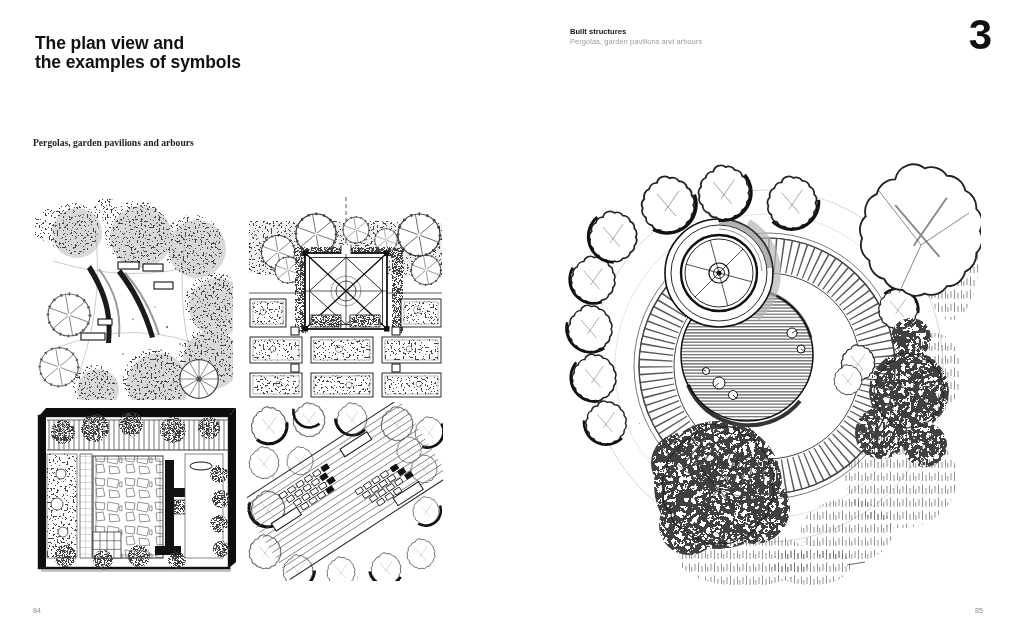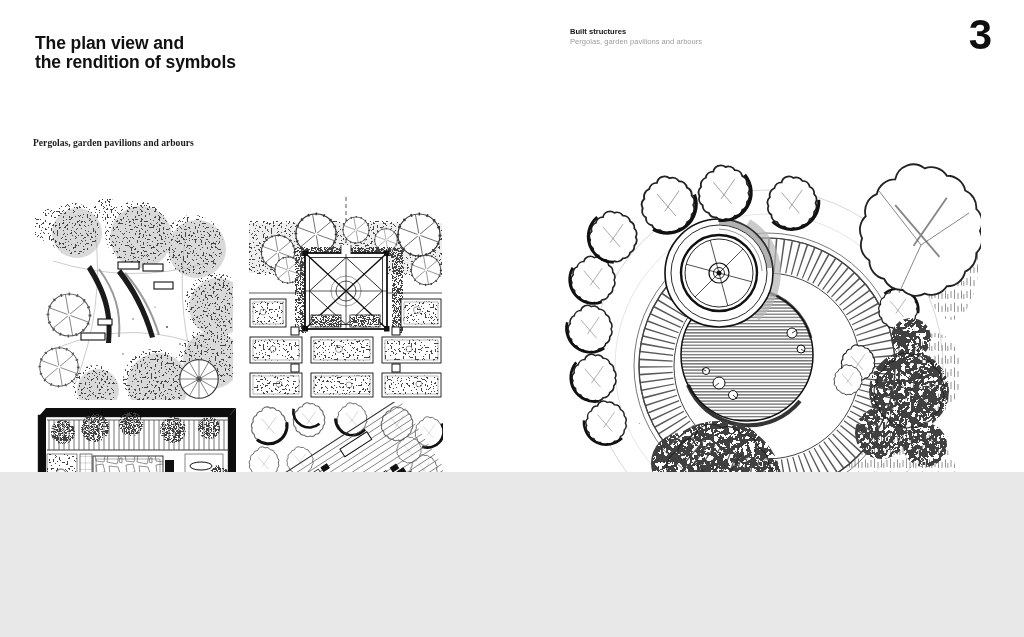--- a/index.html
+++ b/index.html
@@ -1,16 +1,16 @@
 <!DOCTYPE html>
 <html><head>
 <meta charset="utf-8">
 <style>
   html,body{margin:0;padding:0;background:#e8e8e8;}
-  .spread{position:relative;width:1024px;height:472px;background:#ffffff;overflow:hidden;
+  .spread{position:relative;width:1024px;height:637px;background:#ffffff;overflow:hidden;
           font-family:"Liberation Sans",sans-serif;color:#161616;}
   .title{position:absolute;left:35px;top:22px;font-weight:bold;font-size:17.5px;
          line-height:19.5px;letter-spacing:-0.1px;color:#111;}
   .bodytext{position:absolute;left:33px;top:137px;width:218px;
             font-family:"Liberation Serif",serif;font-size:9.6px;line-height:11.9px;color:#1d1d1d;}
   .bodytext .bh{font-weight:bold;display:block;}
   .rhead{position:absolute;left:570px;top:27px;font-size:7.6px;line-height:10px;}
   .rhead .b{font-weight:bold;color:#141414;display:block;}
   .rhead .s{color:#9d9d9d;display:block;}
   .chapter{position:absolute;left:928px;top:14px;width:64px;text-align:right;
@@ -93,21 +93,21 @@
         <circle cx="20" cy="20" r="17.5"></circle>
         <path d="M20,20 L37.5,20 M20,20 L35.2,28.7 M20,20 L28.7,35.2 M20,20 L20,37.5 M20,20 L11.3,35.2 M20,20 L4.8,28.7 M20,20 L2.5,20 M20,20 L4.8,11.3 M20,20 L11.3,4.8 M20,20 L20,2.5 M20,20 L28.7,4.8 M20,20 L35.2,11.3" fill="none" stroke-width="0.55"></path>
         <circle cx="20" cy="20" r="2" stroke-width="0.8" fill="none"></circle>
       </symbol>
       <path id="cres" d="M-15,-5 A16,16 0 0 1 15,-5" fill="none"></path>
     </defs>
   </svg>
 
   <h1 class="title">
     <span>The plan view and</span><br>
-    <span>the rendition of symbols</span>
+    <span>the examples of symbols</span>
   </h1>
 
   <div class="bodytext">
     <span class="bh">Pergolas, garden pavilions and arbours</span>
   </div>
 
   <div class="rhead">
     <span class="b">Built structures</span>
     <span class="s">Pergolas, garden pavilions and arbours</span>
   </div>

